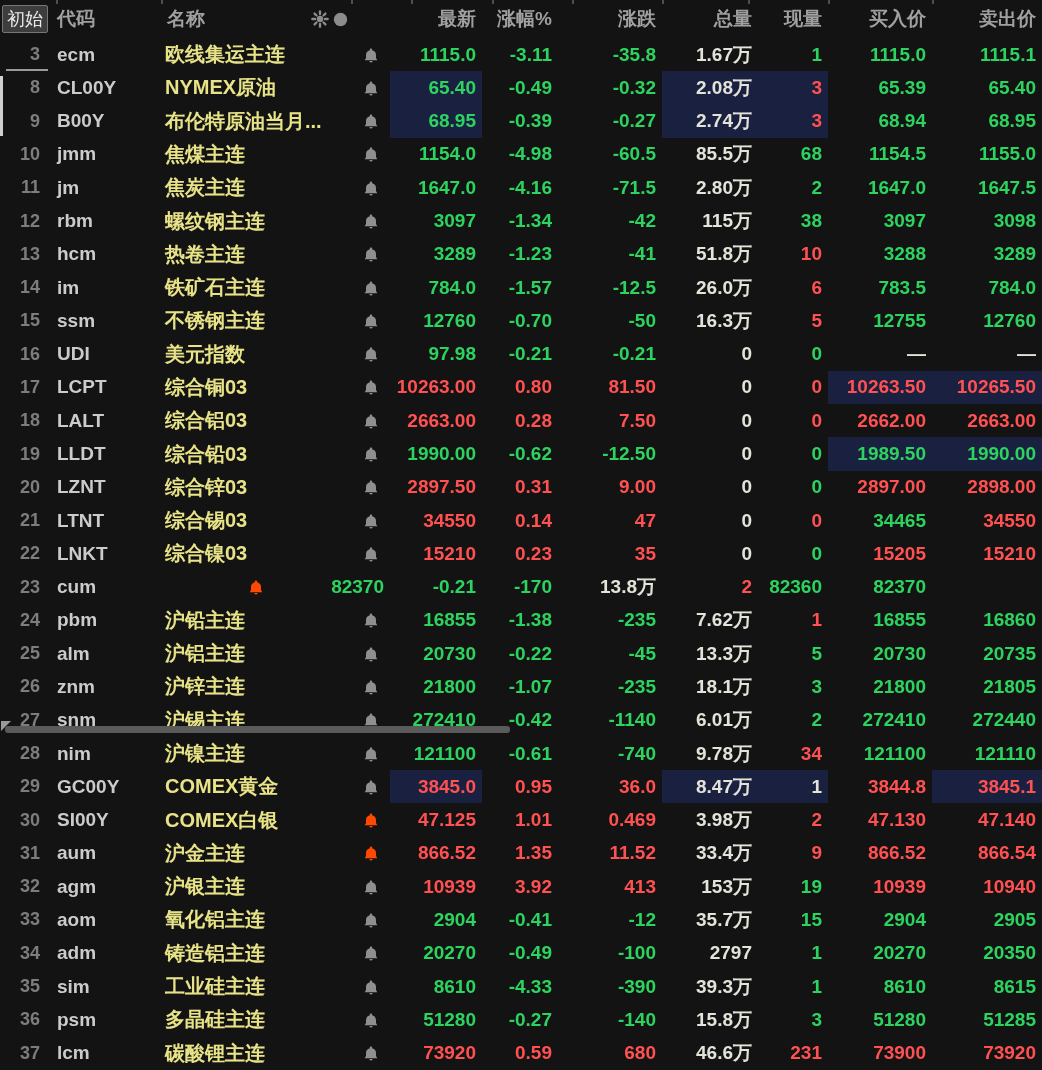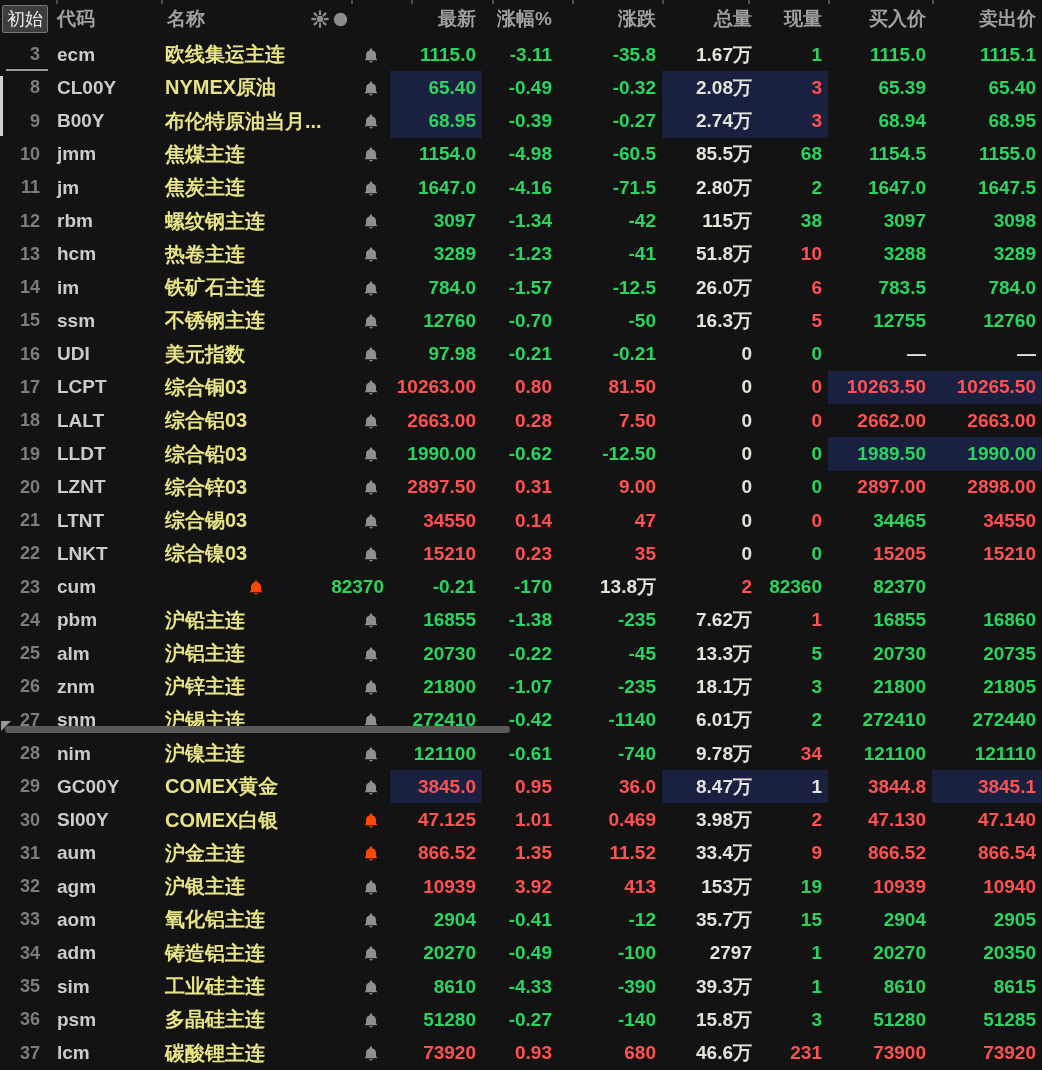--- a/index.html
+++ b/index.html
@@ -609,21 +609,21 @@
       <div class="grid-row row">
         <div class="cell num">37</div>
         <div class="cell code">lcm</div>
         <div class="cell name">碳酸锂主连</div>
         <div class="cell bellc">
           <svg width="16" height="16" viewBox="0 0 16 16">
             <path d="M8 1.6c.7 0 1.2.5 1.2 1.2v.5A5 5 0 0 1 13 8.2v2.9l1.3 2.1H1.7L3 11.1V8.2a5 5 0 0 1 3.8-4.9v-.5C6.8 2.1 7.3 1.6 8 1.6zM6.4 13.9h3.2a1.6 1.6 0 0 1-3.2 0z" fill="var(--bell-gray)"></path>
           </svg>
         </div>
         <div class="cell c-up">73920</div>
-        <div class="cell c-up">0.93</div>
+        <div class="cell c-up">0.59</div>
         <div class="cell c-up">680</div>
         <div class="cell c-flat">46.6万</div>
         <div class="cell c-up">231</div>
         <div class="cell c-up">73900</div>
         <div class="cell c-up">73920</div>
       </div>
     </div>
 
   <div id="row3-marker"></div>
 

